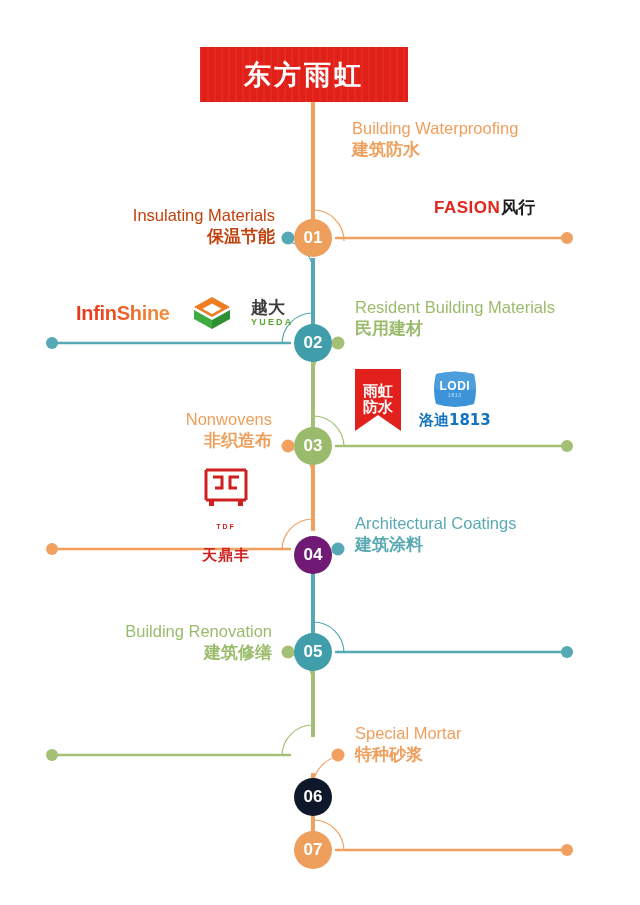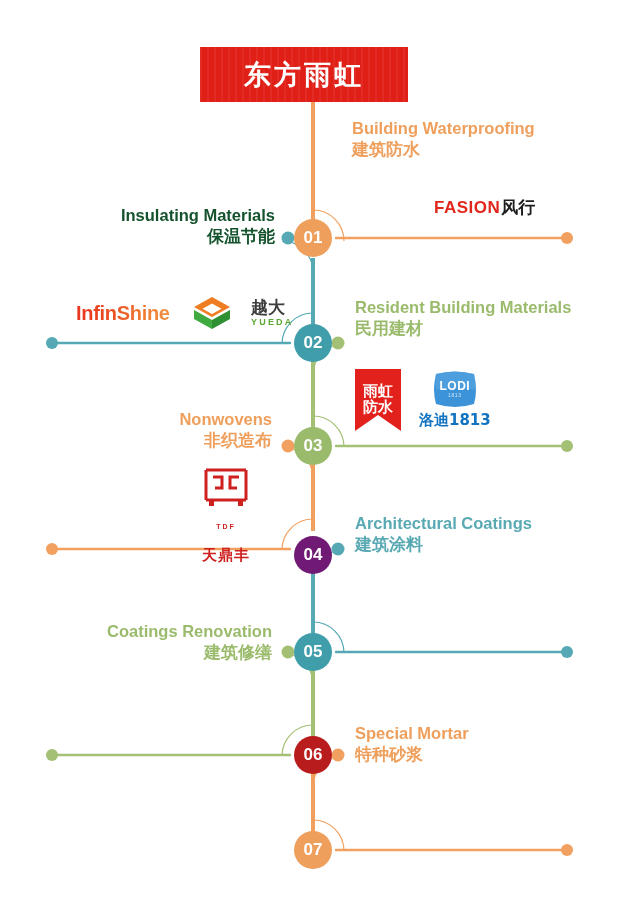--- a/index.html
+++ b/index.html
@@ -65,21 +65,21 @@
   
   .label-block{
     position:absolute;
     line-height:1.22;
     white-space:nowrap;
   }
   .label-block.right{ text-align:left; }
   .label-block.left { text-align:right; }
   .label-en{
     font-size:16.5px;
-    font-weight:bold;
+    font-weight:normal;
     display:block;
   }
   .label-cn{
     font-size:17px;
     font-weight:bold;
     display:block;
     font-family:"DejaVu Sans","Liberation Sans",sans-serif;
     margin-top:1px;
   }
 
@@ -290,50 +290,50 @@
   <div class="brand-banner">
     <div class="stripes"></div>
     <div class="brand-text">东方雨虹</div>
   </div>
 
   <div class="node" style="left:294px;top:219px;background:#ef9f5c;">01</div>
   <div class="node" style="left:294px;top:324px;background:#3f9eaa;">02</div>
   <div class="node" style="left:294px;top:427px;background:#9bbb6c;">03</div>
   <div class="node" style="left:294px;top:536px;background:#701a75;">04</div>
   <div class="node" style="left:294px;top:633px;background:#3f9eaa;">05</div>
-  <div class="node" style="left:294px;top:736px;background:#b91c1c;">06</div>
+  <div class="node" style="left:294px;top:778px;background:#0f172a;">06</div>
   <div class="node" style="left:294px;top:831px;background:#ef9f5c;">07</div>
 
   <div class="label-block right" style="left:352px;top:118px;color:#ef9f5c;">
     <span class="label-en">Building Waterproofing</span>
     <span class="label-cn">建筑防水</span>
   </div>
 
-  <div class="label-block left" style="right:365px;top:205px;color:#14532d;">
+  <div class="label-block left" style="right:365px;top:205px;color:#c2410c;">
     <span class="label-en">Insulating Materials</span>
     <span class="label-cn">保温节能</span>
   </div>
 
   <div class="label-block left" style="right:368px;top:409px;color:#ef9f5c;">
     <span class="label-en">Nonwovens</span>
     <span class="label-cn">非织造布</span>
   </div>
 
   <div class="label-block right" style="left:355px;top:297px;color:#9bbb6c;">
     <span class="label-en">Resident Building Materials</span>
     <span class="label-cn">民用建材</span>
   </div>
 
   <div class="label-block right" style="left:355px;top:513px;color:#59a9b3;">
     <span class="label-en">Architectural Coatings</span>
     <span class="label-cn">建筑涂料</span>
   </div>
 
   <div class="label-block left" style="right:368px;top:621px;color:#9bbb6c;">
-    <span class="label-en">Coatings Renovation</span>
+    <span class="label-en">Building Renovation</span>
     <span class="label-cn">建筑修缮</span>
   </div>
 
   <div class="label-block right" style="left:355px;top:723px;color:#ef9f5c;">
     <span class="label-en">Special Mortar</span>
     <span class="label-cn">特种砂浆</span>
   </div>
 
   <div class="logo logo-fasion" style="left:434px;top:196px;">
     <span class="fasion-mark">FASION</span>

